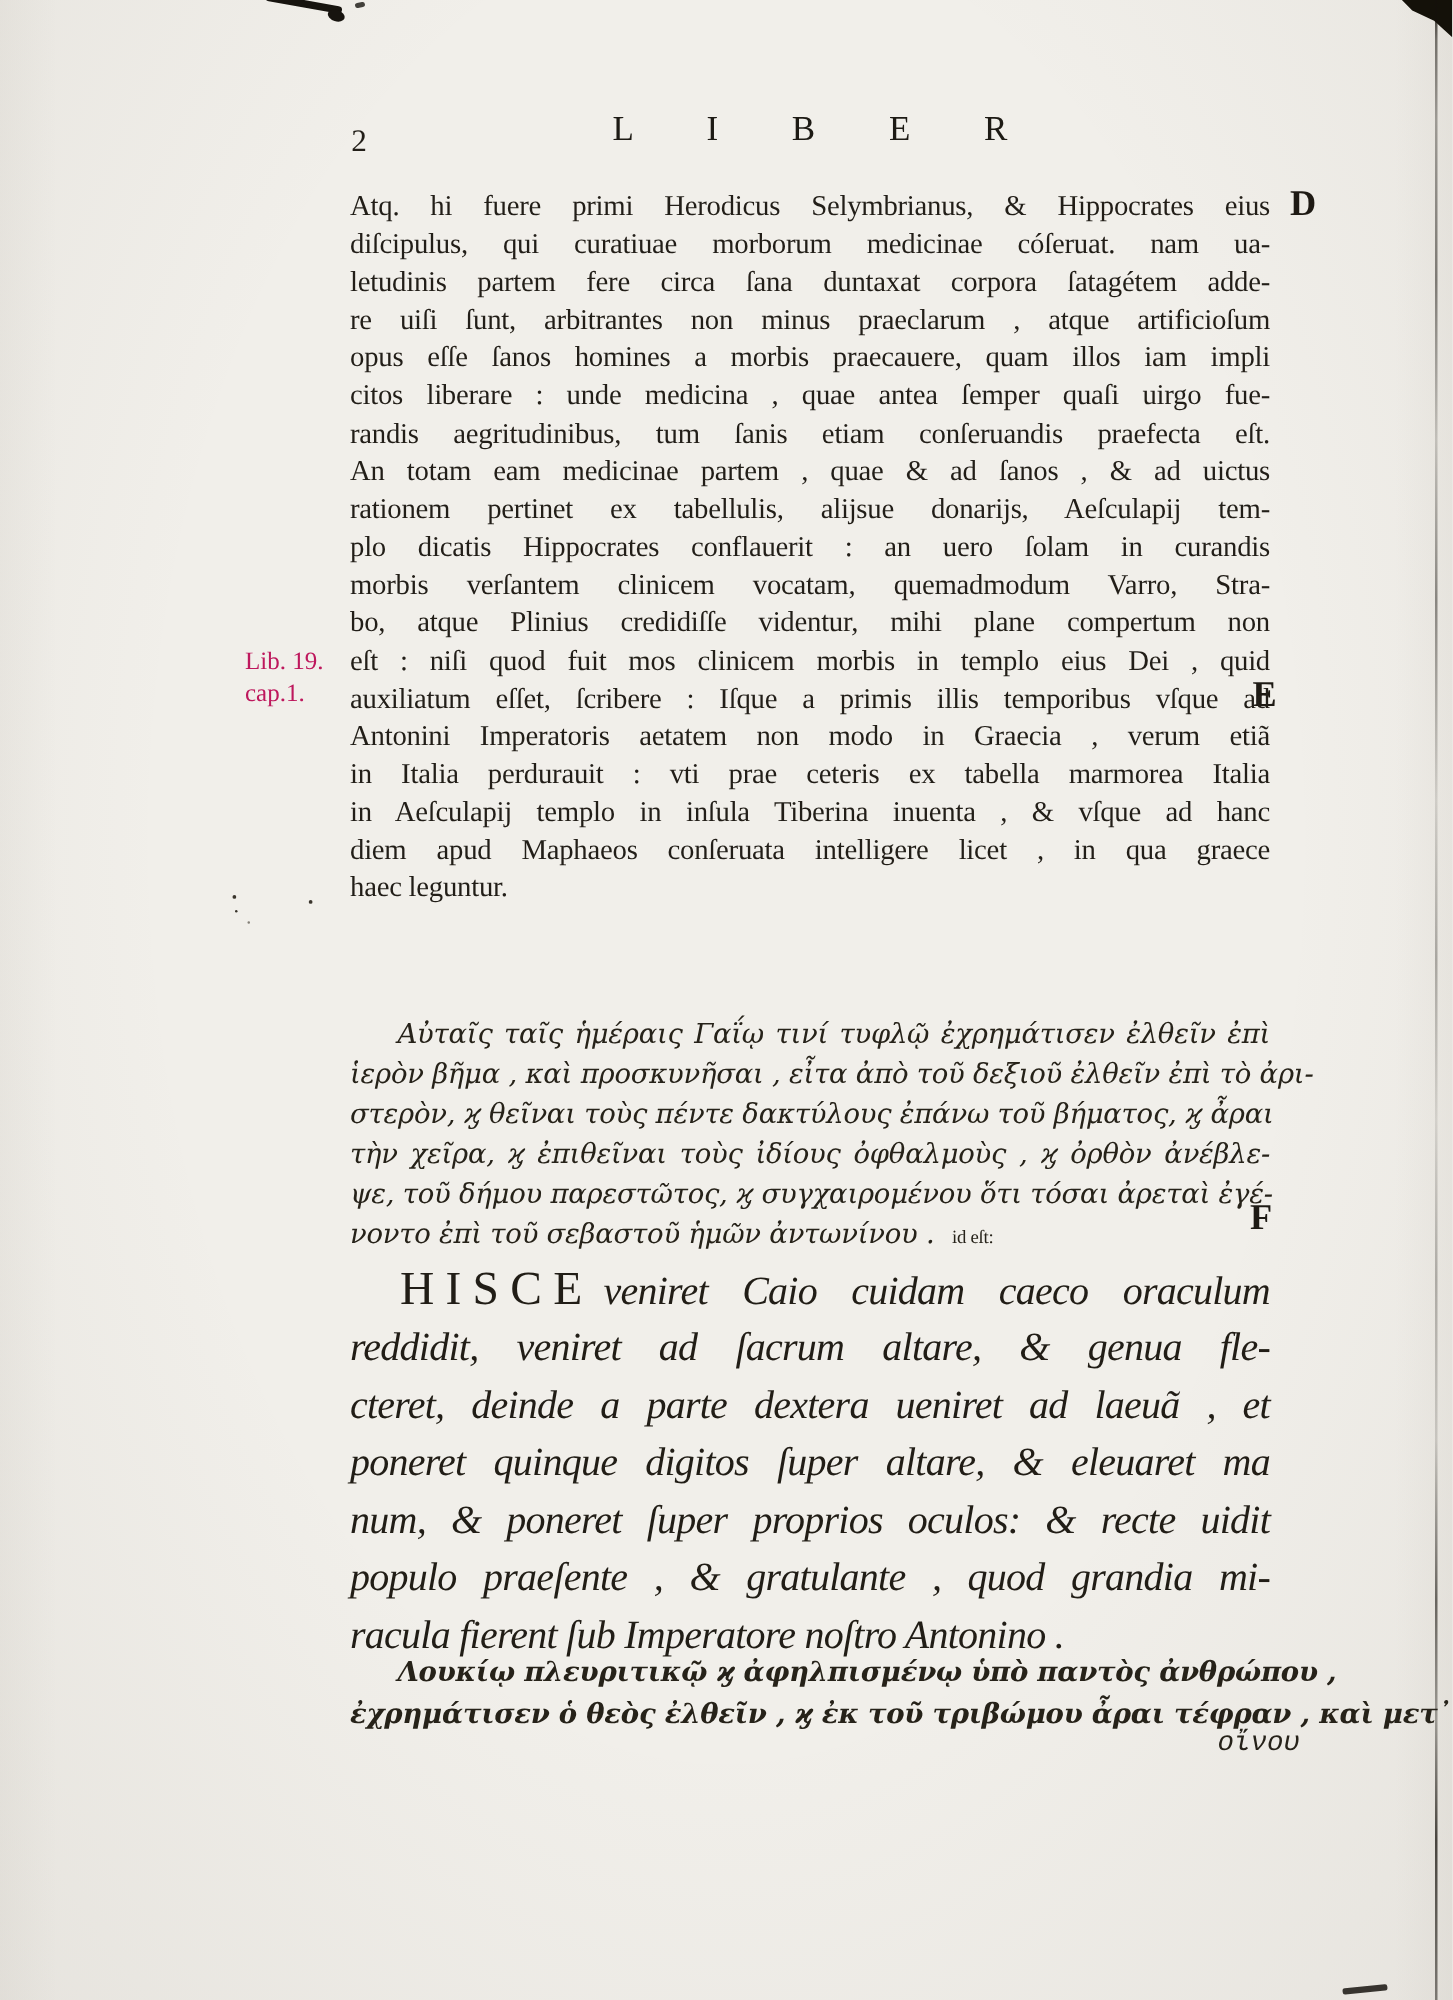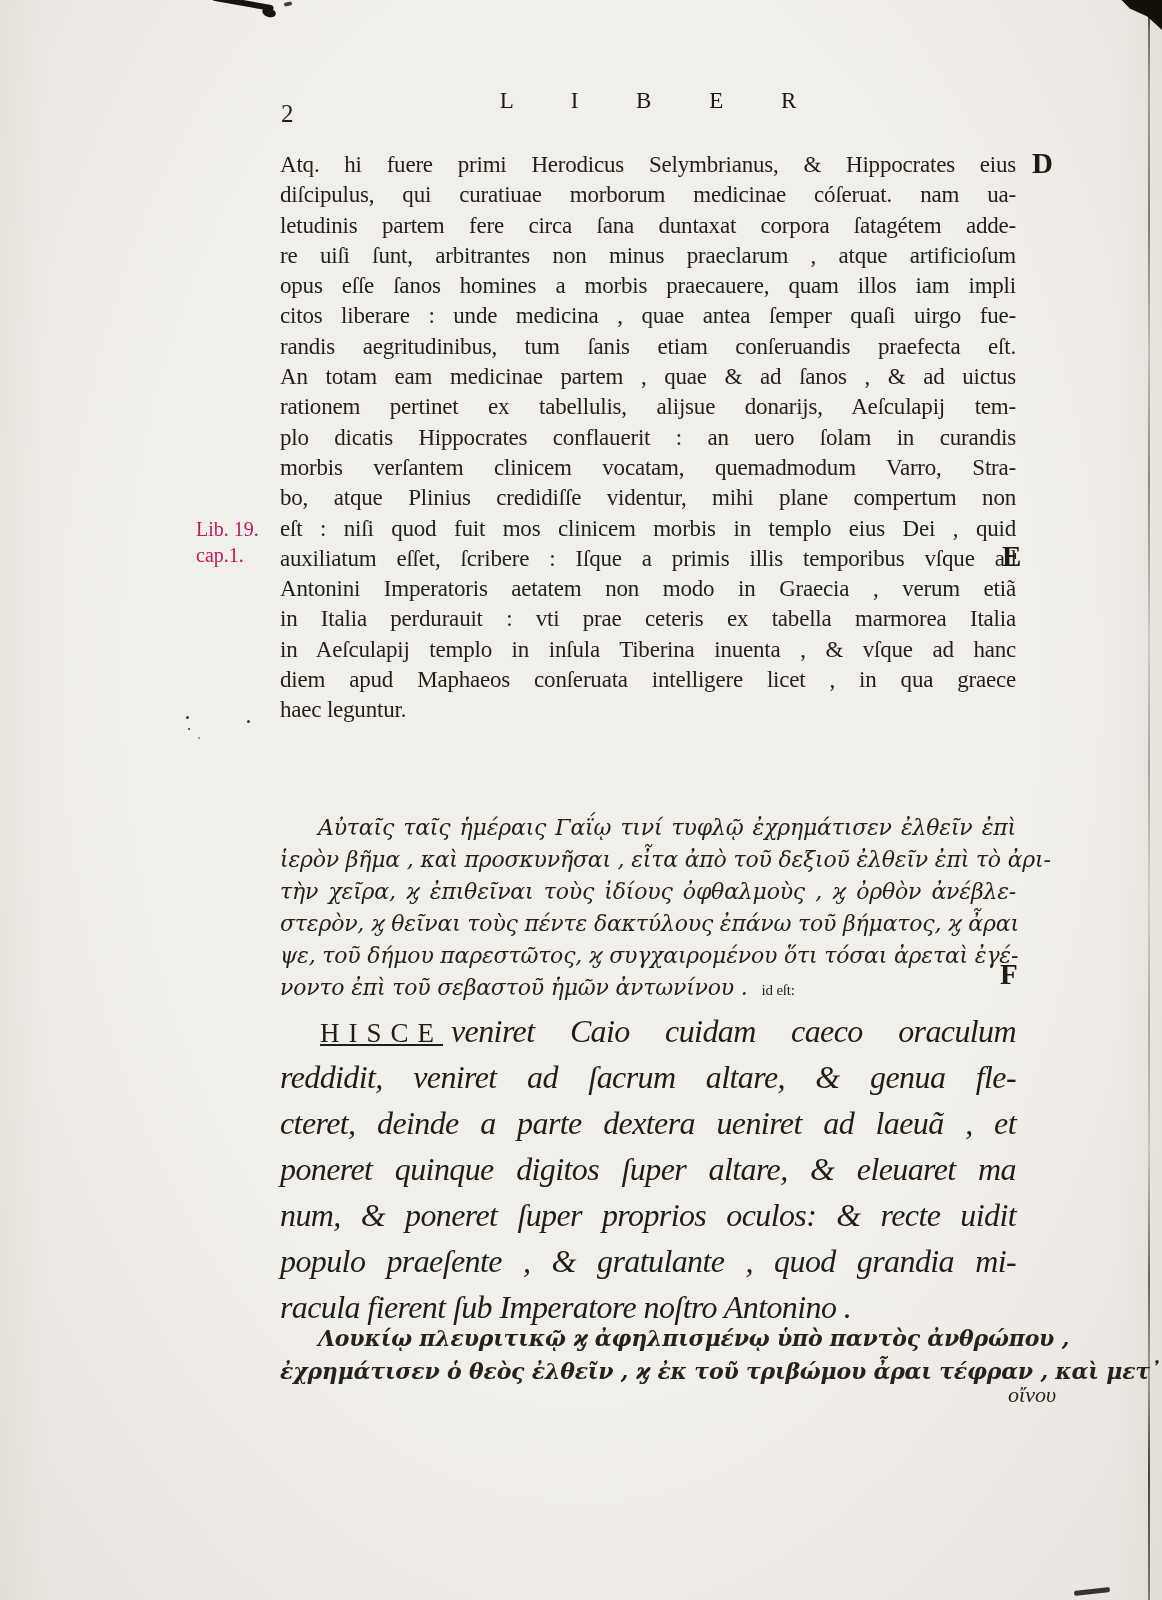--- a/index.html
+++ b/index.html
@@ -13,21 +13,21 @@
   .vignette{
     position:absolute;inset:0;pointer-events:none;
     background:
       radial-gradient(ellipse at 50% 42%, rgba(0,0,0,0) 55%, rgba(95,85,70,0.07) 100%),
       linear-gradient(to right, rgba(120,110,95,0.05) 0%, rgba(0,0,0,0) 4%, rgba(0,0,0,0) 96%, rgba(120,110,95,0.06) 100%);
   }
   
   .pagenum{position:absolute;left:281px;top:100px;font-size:25px;}
   .booktitle{
     position:absolute;left:280px;top:88px;width:736px;
-    text-align:center;font-size:23px;letter-spacing:26px;text-indent:26px;
+    text-align:center;font-size:28px;letter-spacing:26px;text-indent:26px;
     color:#1d1a14;
   }
   
   .mainblock{position:absolute;left:280px;top:150px;width:736px;}
   .rline{
     font-size:23px;line-height:30.3px;letter-spacing:-0.2px;
     text-align:justify;text-align-last:justify;
     height:30.3px;overflow:visible;white-space:nowrap;
   }
   .rline.short{text-align-last:left;}
@@ -48,32 +48,32 @@
   
   .italblock{position:absolute;left:280px;top:1008px;width:736px;}
   .iline{
     font-style:italic;font-size:32px;line-height:46px;height:46px;
     letter-spacing:-0.6px;
     text-align:justify;text-align-last:justify;white-space:nowrap;
     color:#211d16;
   }
   .iline.short{text-align-last:left;}
   .hisce{
-    font-style:normal;font-size:27px;letter-spacing:9px;
-    padding-left:40px;padding-right:8px;text-decoration:underline;
+    font-style:normal;font-size:38px;letter-spacing:9px;
+    padding-left:40px;padding-right:8px;
   }
   
   .sidenote{position:absolute;left:196px;top:516px;width:90px;font-size:20px;line-height:26px;color:#be185d;}
   .sigletter{position:absolute;font-size:29px;font-weight:bold;color:#1e1a14;}
   .sig-d{left:1032px;top:147px;}
   .sig-e{left:1002px;top:540px;}
   .sig-f{left:1000px;top:958px;}
   .catchword{
-    position:absolute;left:296px;top:1382px;width:760px;text-align:right;
-    font-family:Liberation Serif, serif;font-style:italic;font-size:22px;color:#262219;
+    position:absolute;left:280px;top:1382px;width:760px;text-align:right;
+    font-family:Liberation Mono, monospace;font-style:italic;font-size:22px;color:#262219;
   }
   
   .art{position:absolute;background:#17140f;}
   .art-tl{left:212px;top:0;width:62px;height:6px;transform:rotate(10deg);border-radius:3px;}
   .art-tl2{left:262px;top:8px;width:14px;height:9px;border-radius:50%;transform:rotate(18deg);}
   .art-tl3{left:284px;top:2px;width:8px;height:4px;border-radius:2px;transform:rotate(-12deg);opacity:.8;}
   .art-tr{left:1116px;top:0;width:46px;height:30px;background:#141109;
           clip-path:polygon(12% 0,100% 0,100% 100%,68% 55%,30% 28%);}
   .art-line{
     left:1148px;top:0;width:2px;height:1600px;background:none;
@@ -141,22 +141,22 @@
     <div class="rline">Antonini Imperatoris aetatem non modo in Graecia , verum etiã</div>
     <div class="rline">in Italia perdurauit : vti prae ceteris ex tabella marmorea Italia</div>
     <div class="rline">in Aeſculapij templo in inſula Tiberina inuenta , &amp; vſque ad hanc</div>
     <div class="rline">diem apud Maphaeos conſeruata intelligere licet , in qua graece</div>
     <div class="rline short">haec leguntur.</div>
   </div>
 
   <div class="greekblock1">
     <div class="gline indent">Αὐταῖς ταῖς ἡμέραις Γαΐῳ τινί τυφλῷ ἐχρημάτισεν ἐλθεῖν ἐπὶ</div>
     <div class="gline">ἱερὸν βῆμα , καὶ προσκυνῆσαι , εἶτα ἀπὸ τοῦ δεξιοῦ ἐλθεῖν ἐπὶ τὸ ἀρι-</div>
+    <div class="gline">στερὸν, ϗ θεῖναι τοὺς πέντε δακτύλους ἐπάνω τοῦ βήματος, ϗ ἆραι</div>
     <div class="gline">τὴν χεῖρα, ϗ ἐπιθεῖναι τοὺς ἰδίους ὀφθαλμοὺς , ϗ ὀρθὸν ἀνέβλε-</div>
-    <div class="gline">στερὸν, ϗ θεῖναι τοὺς πέντε δακτύλους ἐπάνω τοῦ βήματος, ϗ ἆραι</div>
     <div class="gline">ψε, τοῦ δήμου παρεστῶτος, ϗ συγχαιρομένου ὅτι τόσαι ἀρεταὶ ἐγέ-</div>
     <div class="gline short"><span>νοντο ἐπὶ τοῦ σεβαστοῦ ἡμῶν ἀντωνίνου .</span><span class="idest">id eſt:</span></div>
   </div>
 
   <div class="italblock">
     <div class="iline"><span class="hisce">HISCE</span><span>veniret Caio cuidam caeco oraculum</span></div>
     <div class="iline">reddidit, veniret ad ſacrum altare, &amp; genua fle-</div>
     <div class="iline">cteret, deinde a parte dextera ueniret ad laeuã , et</div>
     <div class="iline">poneret quinque digitos ſuper altare, &amp; eleuaret ma</div>
     <div class="iline">num, &amp; poneret ſuper proprios oculos: &amp; recte uidit</div>

